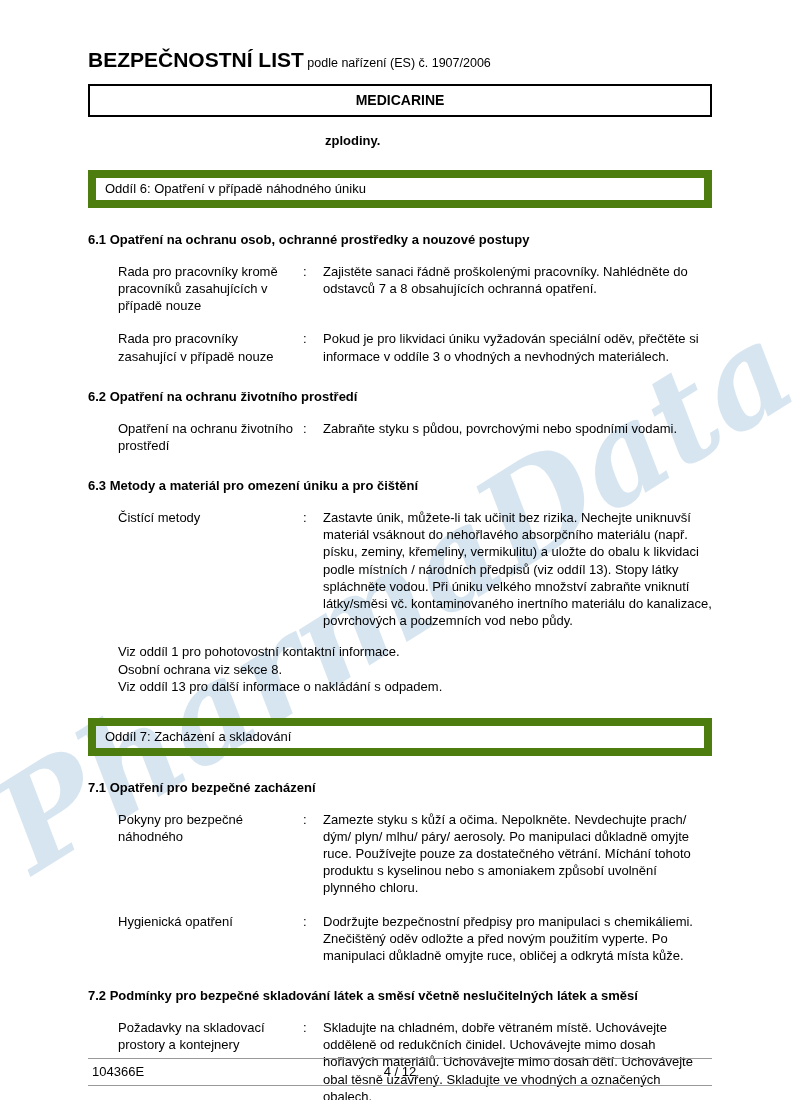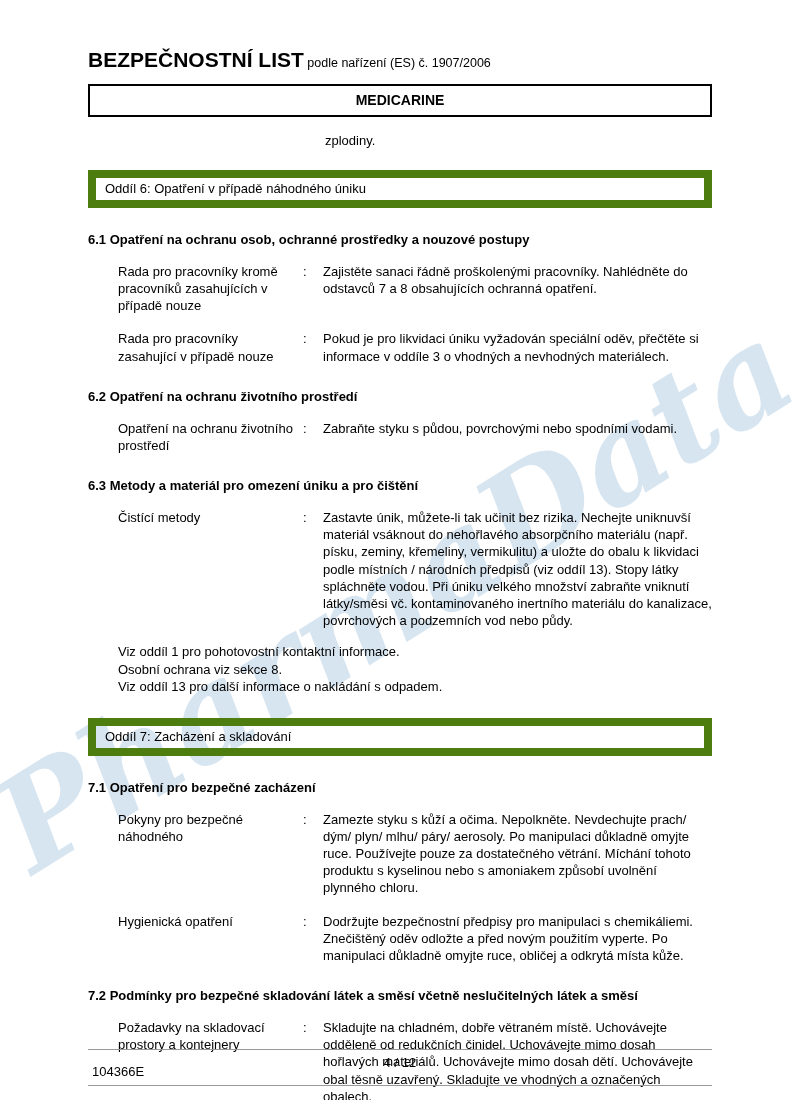--- a/index.html
+++ b/index.html
@@ -51,20 +51,21 @@
     margin-top: 12px;
     border: 2.5px solid #000;
     padding: 6px 12px 7px 12px;
     font-weight: bold;
     font-size: 14px;
     text-align: center;
   }
   .continuation {
     margin: 16px 0 0 237px;
     font-size: 13px;
+    font-weight: bold;
   }
   .section-bar {
     margin-top: 22px;
     border: 8px solid #4d7c0f;
     padding: 3px 9px 4px 9px;
     font-weight: normal;
     font-size: 13px;
   }
   .subheading {
     margin-top: 24px;
@@ -85,21 +86,21 @@
     font-size: 13px;
     line-height: 1.35;
   }
   .footer {
     position: absolute;
     left: 88px;
     right: 88px;
     bottom: 14px;
     border-top: 1.5px solid #999;
     border-bottom: 1.5px solid #999;
-    padding: 14px 4px 6px 4px;
+    padding: 5px 4px 6px 4px;
     font-size: 13px;
     z-index: 1;
   }
   .footer-center {
     position: absolute;
     left: 50%;
     transform: translateX(-50%);
     top: 5px;
   }
 </style>

